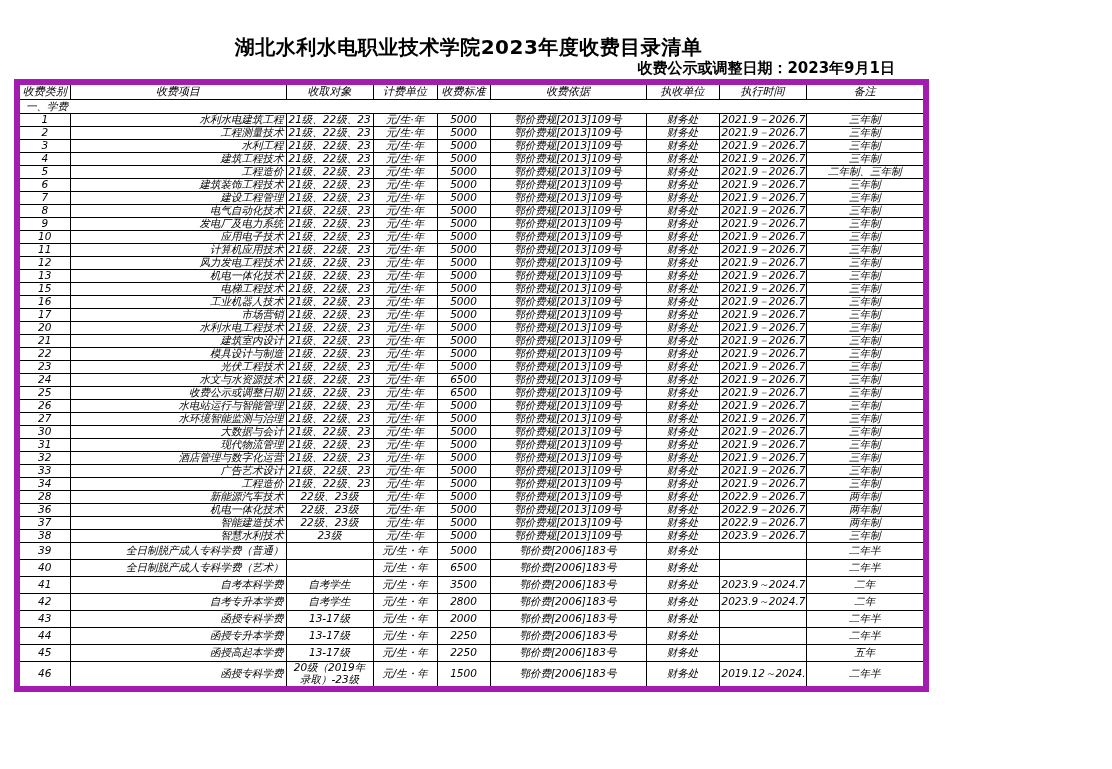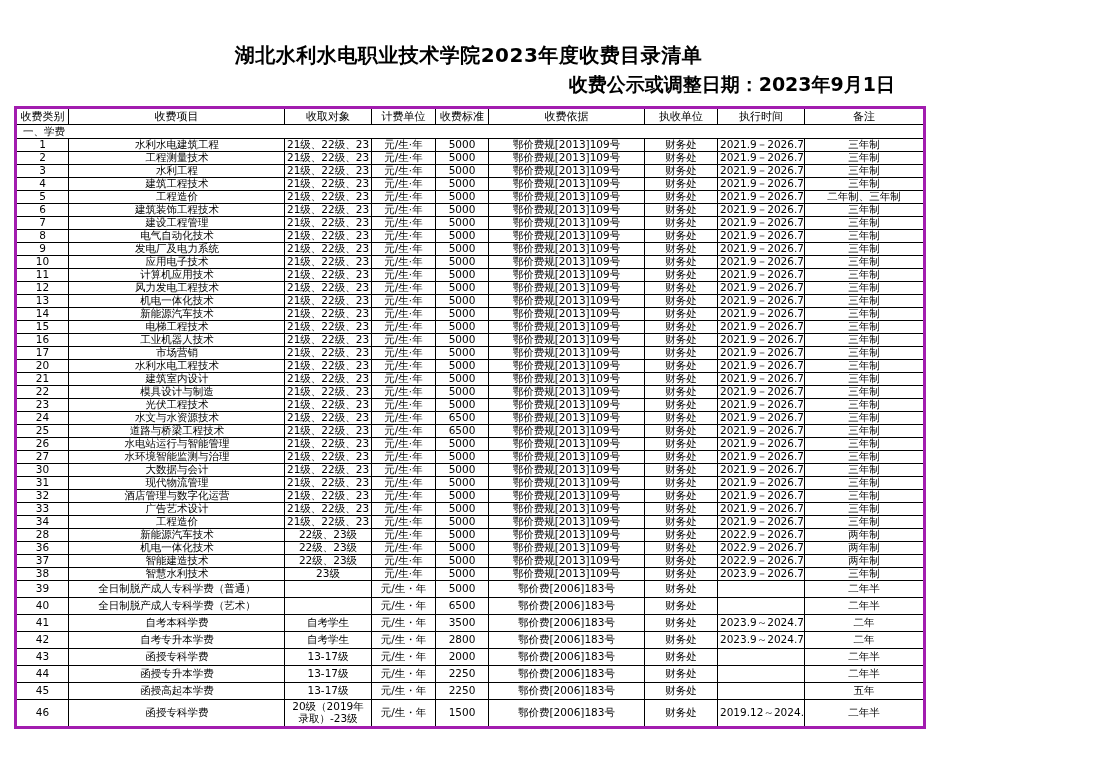--- a/index.html
+++ b/index.html
@@ -10,42 +10,43 @@
     height: 769px;
     overflow: hidden;
     font-family: "DejaVu Sans", "Liberation Sans", sans-serif;
     color: #000;
   }
   .page {
     width: 909px;
     margin-left: 14px;
   }
   .title {
-    margin: 8px;
+    margin: 0;
     padding-top: 36px;
     text-align: center;
     font-size: 20px;
     font-weight: bold;
     letter-spacing: 0.5px;
     line-height: 1.1;
   }
   .subtitle {
     text-align: right;
     padding-right: 28px;
-    font-size: 19px;
+    font-size: 15px;
     font-weight: bold;
     margin-top: 2px;
-    margin-bottom: 10px;
+    margin-bottom: 2px;
     line-height: 1.15;
   }
   table.fee-table {
     border-collapse: collapse;
     table-layout: fixed;
     width: 909px;
-    border: 3px solid #a21caf;
+    border: 6px solid #a21caf;
+    font-style: italic;
   }
   .fee-table th, .fee-table td {
     border: 1px solid #000;
     padding: 0 2px;
     font-size: 10.5px;
     font-weight: normal;
     text-align: center;
     vertical-align: middle;
     white-space: nowrap;
     overflow: hidden;
@@ -55,21 +56,21 @@
   .fee-table thead th { font-size: 11px; }
   .fee-table tr.section-row { height: 14px; }
   .fee-table tr.section-row td {
     text-align: left;
     padding-left: 6px;
     white-space: nowrap;
   }
   .fee-table tbody tr.data-row { height: 13px; }
   .fee-table tbody tr.tall { height: 17px; }
   .fee-table tbody tr.xtall { height: 28px; }
-  .fee-table tbody td.cell-item { text-align: center; padding-left: 3px; }
+  .fee-table tbody td.cell-item { text-align: right; padding-left: 3px; }
   .fee-table tbody tr.xtall td.cell-target {
     white-space: normal;
     line-height: 1.1;
     padding: 0 6px;
   }
 </style>
 </head>
 <body>
 
 <div class="page">
@@ -242,31 +243,20 @@
           <td class="cell-item">机电一体化技术</td>
           <td class="cell-target">21级、22级、23</td>
           <td class="cell-unit">元/生·年</td>
           <td class="cell-standard">5000</td>
           <td class="cell-basis">鄂价费规[2013]109号</td>
           <td class="cell-dept">财务处</td>
           <td class="cell-period">2021.9－2026.7</td>
           <td class="cell-note">三年制</td>
         </tr>
         <tr class="data-row">
-          <td class="cell-no">14</td>
-          <td class="cell-item">新能源汽车技术</td>
-          <td class="cell-target">21级、22级、23</td>
-          <td class="cell-unit">元/生·年</td>
-          <td class="cell-standard">5000</td>
-          <td class="cell-basis">鄂价费规[2013]109号</td>
-          <td class="cell-dept">财务处</td>
-          <td class="cell-period">2021.9－2026.7</td>
-          <td class="cell-note">三年制</td>
-        </tr>
-        <tr class="data-row">
           <td class="cell-no">15</td>
           <td class="cell-item">电梯工程技术</td>
           <td class="cell-target">21级、22级、23</td>
           <td class="cell-unit">元/生·年</td>
           <td class="cell-standard">5000</td>
           <td class="cell-basis">鄂价费规[2013]109号</td>
           <td class="cell-dept">财务处</td>
           <td class="cell-period">2021.9－2026.7</td>
           <td class="cell-note">三年制</td>
         </tr>
@@ -342,21 +332,21 @@
           <td class="cell-target">21级、22级、23</td>
           <td class="cell-unit">元/生·年</td>
           <td class="cell-standard">6500</td>
           <td class="cell-basis">鄂价费规[2013]109号</td>
           <td class="cell-dept">财务处</td>
           <td class="cell-period">2021.9－2026.7</td>
           <td class="cell-note">三年制</td>
         </tr>
         <tr class="data-row">
           <td class="cell-no">25</td>
-          <td class="cell-item">道路与桥梁工程技术</td>
+          <td class="cell-item">收费公示或调整日期</td>
           <td class="cell-target">21级、22级、23</td>
           <td class="cell-unit">元/生·年</td>
           <td class="cell-standard">6500</td>
           <td class="cell-basis">鄂价费规[2013]109号</td>
           <td class="cell-dept">财务处</td>
           <td class="cell-period">2021.9－2026.7</td>
           <td class="cell-note">三年制</td>
         </tr>
         <tr class="data-row">
           <td class="cell-no">26</td>

